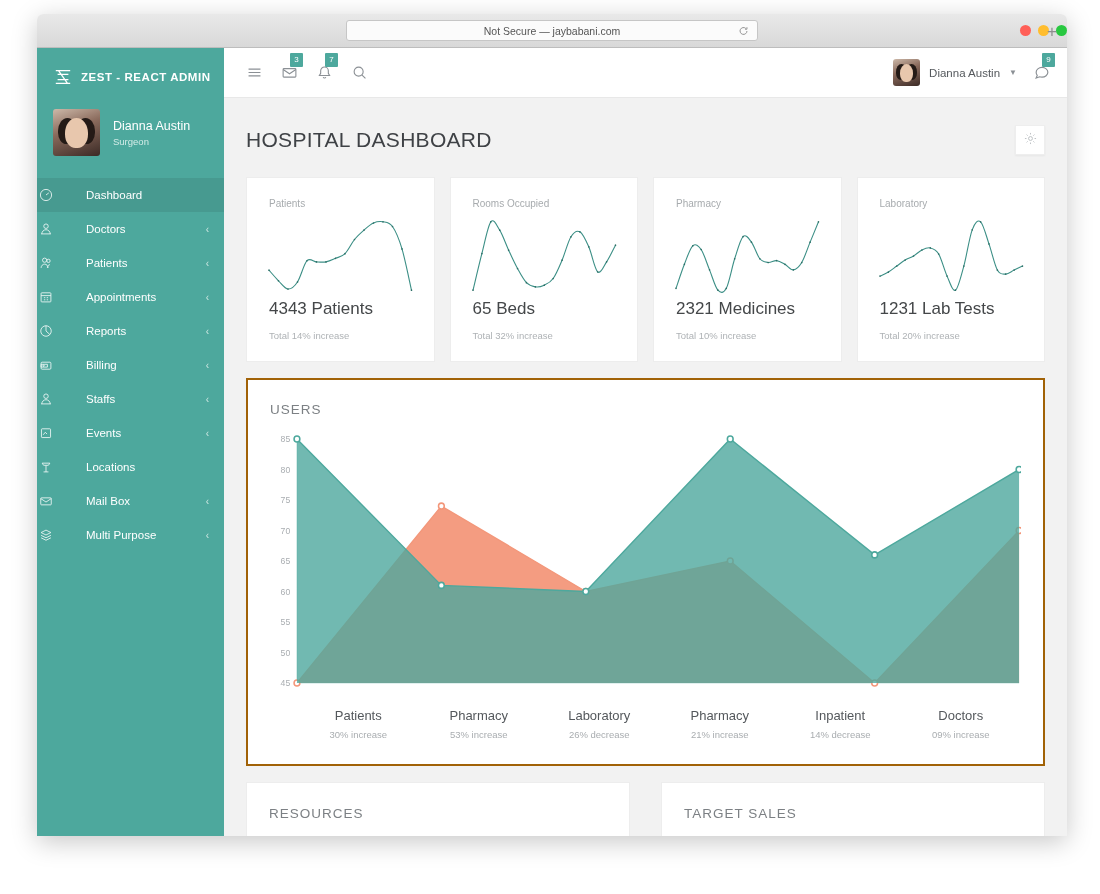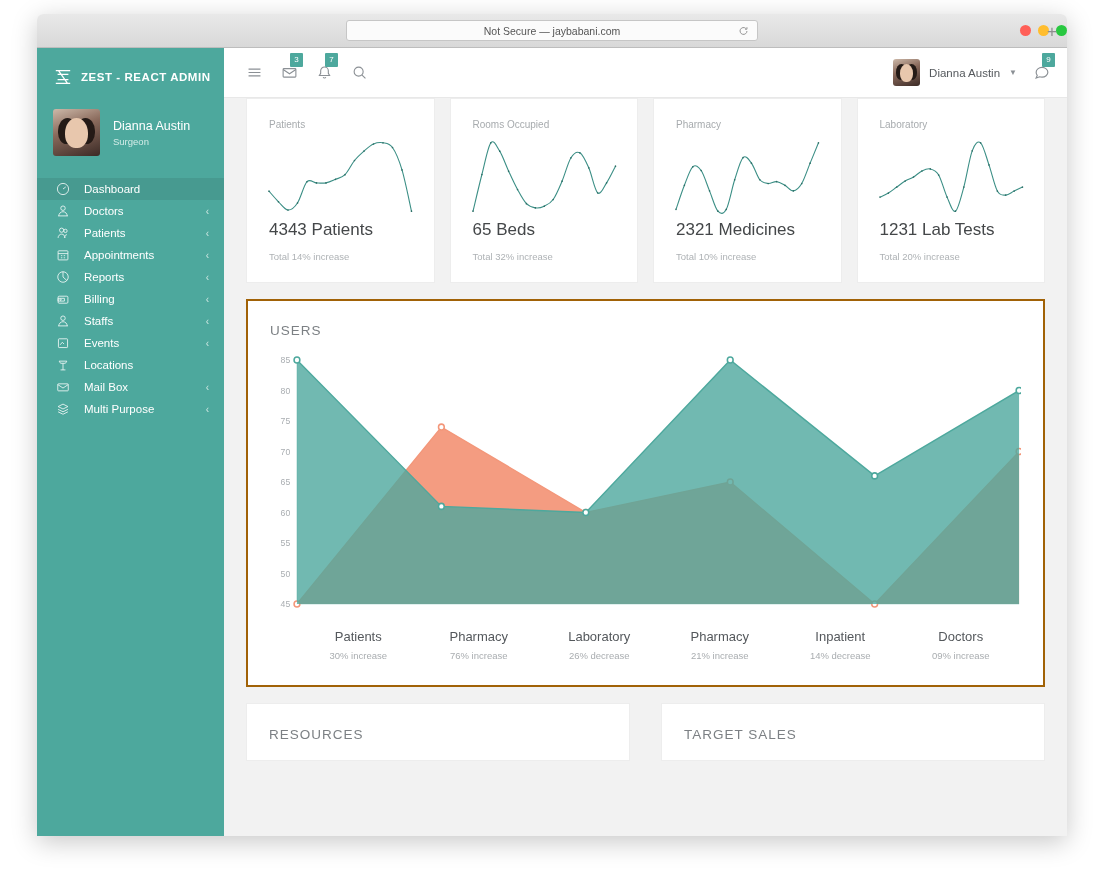--- a/index.html
+++ b/index.html
@@ -81,23 +81,24 @@
     content:""; position:absolute; left:12px; top:9px;
     width:23px; height:30px; border-radius:50% 50% 45% 45%;
     background:#e8c7ad;
     box-shadow: -9px -2px 0 -2px #241a16, 9px -2px 0 -2px #241a16;
   }
   .profile-name { font-size: 12.5px; line-height: 1.35; }
   .profile-role { font-size: 9.5px; color: #d4ece8; margin-top: 2px; }
 
   .nav-item {
     display: flex; align-items: center;
-    height: 22px; padding-left: 17px;
+    height: 34px; 
     font-size: 11.5px; color: #ffffff; position: relative;
     cursor: pointer;
+    gap: 19px;
   }
   .nav-item.active { background: #479a90; }
   .nav-icon {
     width: 17px; height: 17px; margin-right: 13px;
     display: flex; align-items: center; justify-content: center;
     opacity: .92; flex: 0 0 17px;
   }
   .nav-icon svg { width: 14px; height: 14px; stroke: #ffffff; fill: none; stroke-width: 1.2; }
   .nav-caret {
     position: absolute; right: 15px; top: 50%; transform: translateY(-50%);
@@ -408,20 +409,31 @@
             <svg width="18" height="18" viewBox="0 0 20 20">
                 <path d="M16.5 9.2c0 3-2.9 5.4-6.5 5.4-.9 0-1.8-.15-2.6-.42L3.5 15.5l1.2-2.9A5.1 5.1 0 0 1 3.5 9.2c0-3 2.9-5.4 6.5-5.4s6.5 2.4 6.5 5.4z"></path>
               </svg>
             <span class="badge">9</span>
           </span>
         </div>
       </div>
 
       <div class="scroll">
 
+        <div class="page-head">
+          <div class="page-title">HOSPITAL DASHBOARD</div>
+          <div class="gear-btn">
+            <span>
+              <svg width="15" height="15" viewBox="0 0 20 20">
+                  <circle cx="10" cy="10" r="2.6"></circle>
+                  <path d="M10 2.6v2M10 15.4v2M2.6 10h2M15.4 10h2M4.8 4.8l1.4 1.4M13.8 13.8l1.4 1.4M15.2 4.8l-1.4 1.4M6.2 13.8l-1.4 1.4"></path>
+                </svg>
+            </span>
+          </div>
+        </div>
 
         <div class="stats">
 
           <div class="stat-card">
             <div class="stat-label">Patients</div>
             <div class="spark">
               <svg viewBox="0 0 200 100" preserveAspectRatio="none">
                   <path d="M0,68.62068965517241 C2.2222222222222223,70.94827586206897 8.88888888888889,78.44827586206897 13.333333333333334,82.58620689655173 C17.77777777777778,86.72413793103449 22.222222222222225,93.1896551724138 26.666666666666668,93.44827586206897 C31.11111111111111,93.70689655172414 35.55555555555556,90.3448275862069 40,84.13793103448276 C44.44444444444444,77.93103448275862 48.88888888888889,60.60344827586207 53.333333333333336,56.20689655172414 C57.77777777777778,51.81034482758621 62.222222222222214,57.5 66.66666666666666,57.758620689655174 C71.1111111111111,58.01724137931035 75.55555555555556,58.53448275862069 80,57.758620689655174 C84.44444444444444,56.98275862068966 88.88888888888889,54.91379310344828 93.33333333333333,53.10344827586207 C97.77777777777777,51.293103448275865 102.22222222222223,51.0344827586207 106.66666666666667,46.896551724137936 C111.11111111111111,42.758620689655174 115.55555555555556,33.44827586206896 120,28.27586206896551 C124.44444444444444,23.10344827586206 128.88888888888886,19.48275862068965 133.33333333333331,15.862068965517238 C137.77777777777777,12.241379310344826 142.2222222222222,8.362068965517238 146.66666666666666,6.551724137931032 C151.11111111111111,4.741379310344826 155.55555555555554,4.224137931034481 160,5 C164.44444444444446,5.775862068965519 168.8888888888889,5.258620689655177 173.33333333333334,11.206896551724142 C177.77777777777777,17.155172413793107 182.22222222222223,26.724137931034484 186.66666666666666,40.689655172413794 C191.1111111111111,54.6551724137931 197.77777777777777,85.94827586206897 200,95" fill="none" stroke="#3c8f86" stroke-width="1.1" vector-effect="non-scaling-stroke"></path>
                   <circle cx="0" cy="68.62068965517241" r="1.1" fill="#2e6f67" vector-effect="non-scaling-stroke"></circle>
                   <circle cx="13.333333333333334" cy="82.58620689655173" r="1.1" fill="#2e6f67" vector-effect="non-scaling-stroke"></circle>
@@ -566,21 +578,21 @@
                 <circle cx="778" cy="40.5" r="3" fill="#ffffff" stroke="#4da89d" stroke-width="1.6"></circle>
               </svg>
           </div>
           <div class="xlabels" id="x-labels">
               <div class="xlabel">
                 <div class="cat">Patients</div>
                 <div class="chg">30% increase</div>
               </div>
               <div class="xlabel">
                 <div class="cat">Pharmacy</div>
-                <div class="chg">76% increase</div>
+                <div class="chg">53% increase</div>
               </div>
               <div class="xlabel">
                 <div class="cat">Laboratory</div>
                 <div class="chg">26% decrease</div>
               </div>
               <div class="xlabel">
                 <div class="cat">Pharmacy</div>
                 <div class="chg">21% increase</div>
               </div>
               <div class="xlabel">

